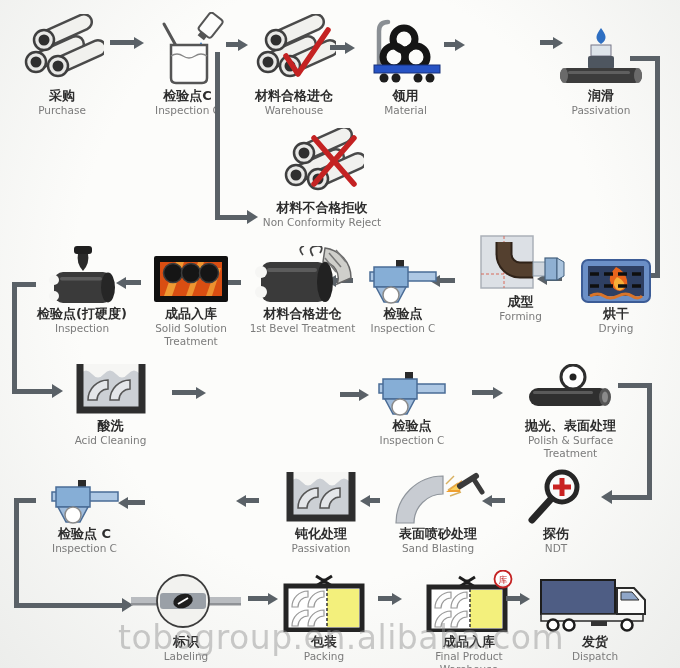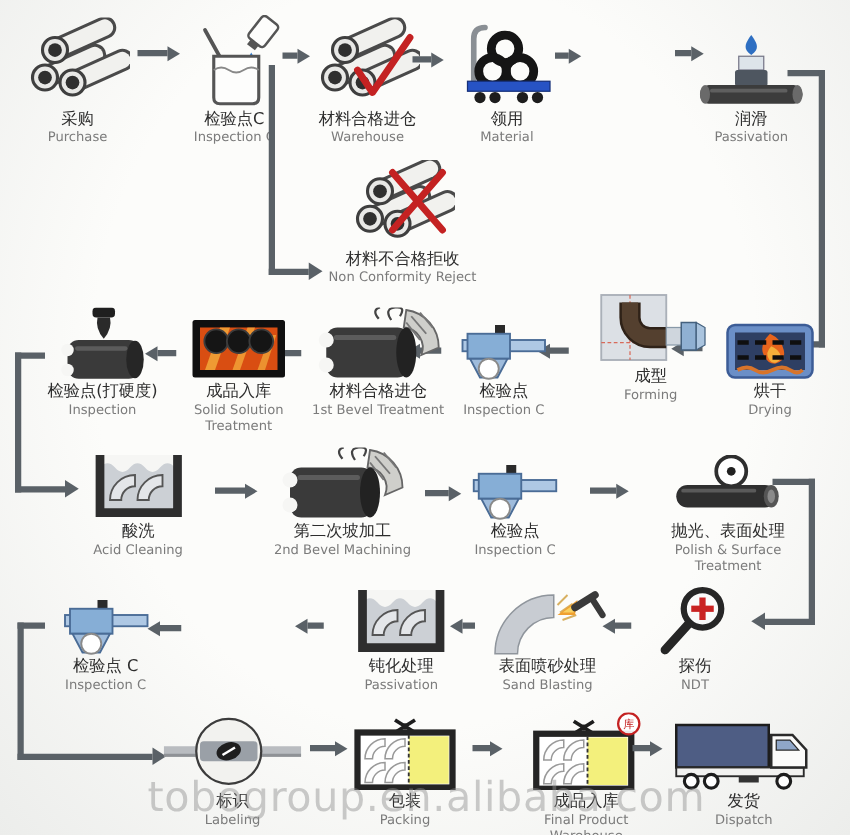--- a/index.html
+++ b/index.html
@@ -3,21 +3,21 @@
 <meta charset="utf-8">
 <style>
   html,body { margin:0; padding:0; }
   .canvas {
     position:relative; width:680px; height:668px; overflow:hidden;
     background: radial-gradient(ellipse at 50% 42%, #fcfcfa 55%, #ecedeb 100%);
     font-family:"DejaVu Sans","Liberation Sans",sans-serif;
   }
   .node { position:absolute; display:flex; flex-direction:column; align-items:center; text-align:center; }
   .iconbox { display:flex; align-items:flex-end; justify-content:center; }
-  .cn { font-size:13px; font-weight:400; color:#2d2d2d; line-height:1.15; margin-top:3px; white-space:nowrap; }
+  .cn { font-size:13px; font-weight:700; color:#2d2d2d; line-height:1.15; margin-top:3px; white-space:nowrap; }
   .en { font-size:10.5px; color:#7b7b7b; line-height:1.2; }
   .seg { position:absolute; background:#5a6167; }
   .arr { position:absolute; background:#5a6167; height:5px; }
   .arr.r::after { content:""; position:absolute; right:-10px; top:50%; transform:translateY(-50%);
     width:0; height:0; border-left:10px solid #5a6167; border-top:6.5px solid transparent; border-bottom:6.5px solid transparent; }
   .arr.l::before { content:""; position:absolute; left:-10px; top:50%; transform:translateY(-50%);
     width:0; height:0; border-right:10px solid #5a6167; border-top:6.5px solid transparent; border-bottom:6.5px solid transparent; }
   .head { position:absolute; width:0; height:0; border-top:7px solid transparent; border-bottom:7px solid transparent; }
   .head.r { border-left:11px solid #5a6167; }
   .head.l { border-right:11px solid #5a6167; }
@@ -302,59 +302,40 @@
         <path d="M16,40 A20,20 0 0 1 36,20 L36,29 A11,11 0 0 0 25,40 Z" fill="#e4e6e9" stroke="#555" stroke-width="1.5"></path>
         <path d="M38,40 A20,20 0 0 1 58,20 L58,29 A11,11 0 0 0 47,40 Z" fill="#e4e6e9" stroke="#555" stroke-width="1.5"></path>
       </svg>
     </div>
     <div class="cn">酸洗</div>
     <div class="en">Acid Cleaning</div>
   </div>
 
   <div class="arr r" style="left:172px;top:390px;width:24px"></div>
 
-  <div class="node" style="left:215px;top:358px;width:118px">
-    <div class="iconbox" style="height:58px">
-      <svg width="100" height="58" viewBox="0 0 100 58">
-        <path d="M60,10 q-6,-9 3,-10 q9,-1 4,7" fill="none" stroke="#444" stroke-width="1.8"></path>
-        <path d="M50,9 q-6,-7 1,-9" fill="none" stroke="#444" stroke-width="1.8"></path>
-        <path d="M72,2 A30,30 0 0 1 98,32 L84,38 A16,16 0 0 0 70,16 Z" fill="#cfcfcb" stroke="#666" stroke-width="1.5"></path>
-        <line x1="76" y1="7" x2="88" y2="21" stroke="#777" stroke-width="1.5"></line>
-        <line x1="83" y1="4" x2="93" y2="16" stroke="#777" stroke-width="1.5"></line>
-        <line x1="72" y1="12" x2="83" y2="26" stroke="#777" stroke-width="1.5"></line>
-        <rect x="8" y="16" width="66" height="40" rx="9" fill="#3a3a3a"></rect>
-        <ellipse cx="72" cy="36" rx="8" ry="20" fill="#222"></ellipse>
-        <circle cx="8" cy="26" r="6" fill="#f6f6f4"></circle>
-          <circle cx="8" cy="46" r="6" fill="#f6f6f4"></circle>
-        <rect x="14" y="22" width="50" height="4" rx="2" fill="#5c5c5c"></rect>
-      </svg>
-    </div>
-    <div class="cn">第二次坡加工</div>
-    <div class="en">2nd Bevel Machining</div>
-  </div>
 
   <div class="arr r" style="left:340px;top:392px;width:19px"></div>
 
   <div class="node" style="left:368px;top:358px;width:88px">
     <div class="iconbox" style="height:58px">
       <svg width="74" height="44" viewBox="0 0 74 44">
         <rect x="30" y="0" width="8" height="7" fill="#2a2a2a"></rect>
         <rect x="4" y="12" width="66" height="9" fill="#aec8e4" stroke="#4a6c96" stroke-width="1.5"></rect>
         <rect x="8" y="7" width="34" height="20" fill="#86aed6" stroke="#4a6c96" stroke-width="1.5"></rect>
         <path d="M10,27 H40 L32,42 H18 Z" fill="#9fbcdc" stroke="#4a6c96" stroke-width="1.5"></path>
         <circle cx="25" cy="35" r="8" fill="#ffffff" stroke="#8a8a8a" stroke-width="1.5"></circle>
       </svg>
     </div>
     <div class="cn">检验点</div>
     <div class="en">Inspection C</div>
   </div>
 
   <div class="arr r" style="left:472px;top:390px;width:21px"></div>
 
-  <div class="node" style="left:520px;top:358px;width:125px">
+  <div class="node" style="left:508px;top:358px;width:125px">
     <div class="iconbox" style="height:58px">
       <svg width="88" height="52" viewBox="0 0 88 52">
         <circle cx="46" cy="13" r="12" fill="#ffffff" stroke="#2e2e2e" stroke-width="3"></circle>
         <circle cx="46" cy="13" r="3.5" fill="#222"></circle>
         <rect x="2" y="24" width="80" height="18" rx="9" fill="#2f2f2f"></rect>
         <ellipse cx="78" cy="33" rx="6" ry="9" fill="#555"></ellipse>
         <ellipse cx="78" cy="33" rx="3" ry="5.5" fill="#8a8a8a"></ellipse>
         <rect x="6" y="27" width="60" height="3" rx="1.5" fill="#5a5a5a"></rect>
       </svg>
     </div>

